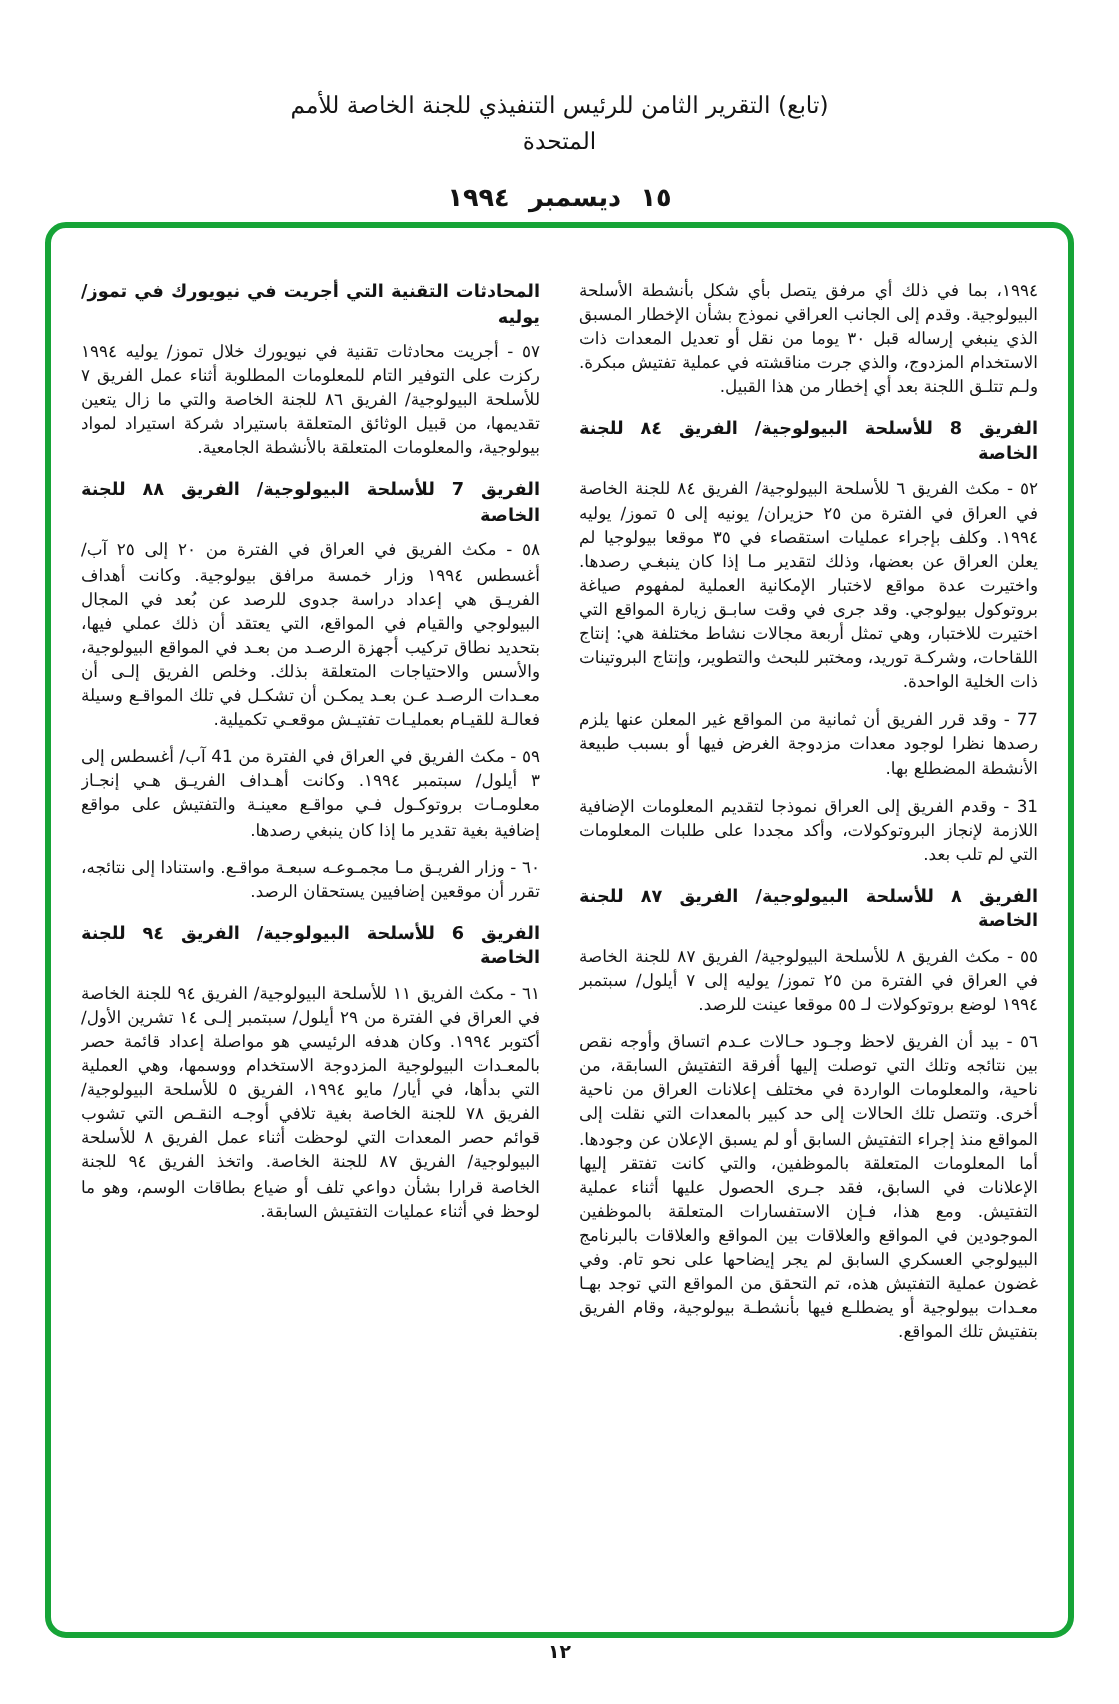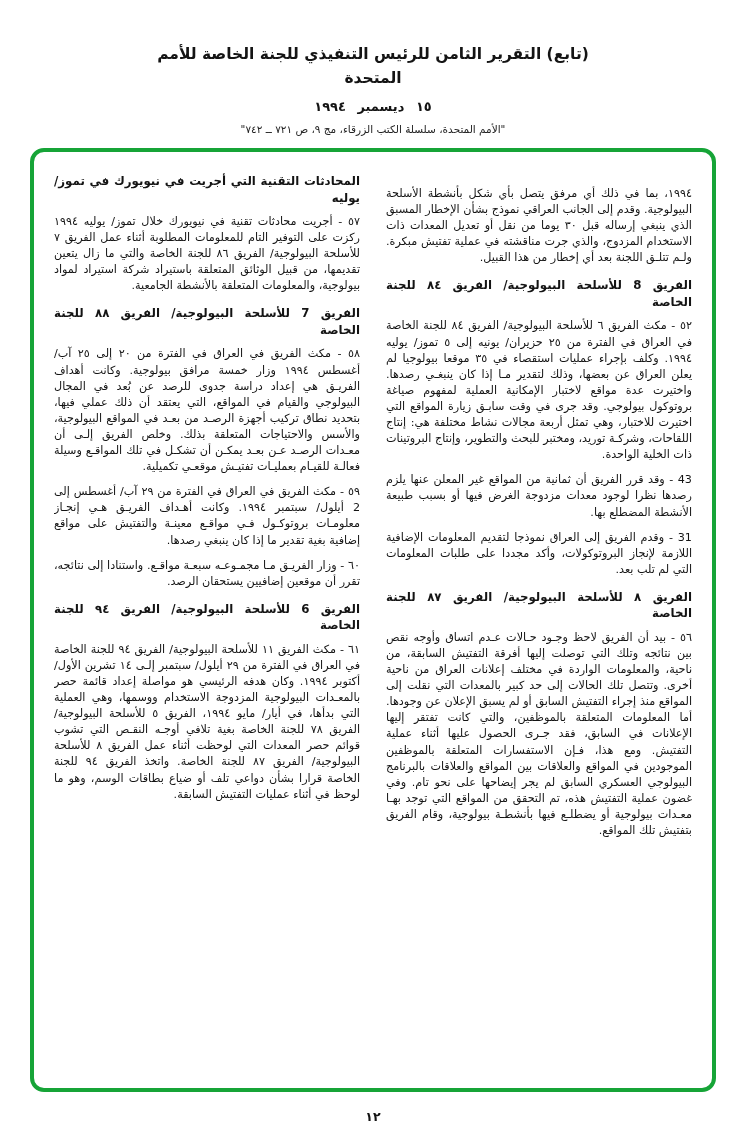--- a/index.html
+++ b/index.html
@@ -8,25 +8,25 @@
     width: 746px; height: 1136px;
     font-family: "DejaVu Sans", sans-serif;
     color: #141414;
     position: relative;
     overflow: hidden;
   }
   .page { position: absolute; inset: 0; direction: rtl; }
 
   .doc-header { text-align: center; padding-top: 42px; }
   .doc-title {
-    font-weight: bold; font-size: 15.5px; line-height: 1.55;
-    max-width: 560px; margin: 0 auto;
+    font-weight: normal; font-size: 15.5px; line-height: 1.55;
+    max-width: 560px; margin: 16px auto;
   }
   .doc-date {
-    font-weight: bold; font-size: 13px; margin-top: 9px;
+    font-weight: bold; font-size: 17px; margin-top: 9px;
     word-spacing: 7px; letter-spacing: 1px;
   }
   .doc-source { font-size: 10.5px; margin-top: 9px; color: #222; }
 
   .green-box {
     position: absolute; top: 148px; right: 30px; left: 30px; bottom: 44px;
     border: 4px solid var(--accent-green, #16a437);
     border-radius: 14px;
     padding: 18px 20px 16px 20px;
     background: #ffffff;
@@ -40,24 +40,24 @@
     overflow: hidden;
   }
   .para { margin-bottom: 9px; }
   .section-heading {
     font-weight: bold;
     font-size: 11.8px;
     line-height: 16.5px;
     margin: 11px 0 8px 0;
   }
   .col .para:first-child { margin-top: 16px; }
-  .col .section-heading:first-child { margin-top: 3px; }
+  .col .section-heading:first-child { margin-top: 16px; }
 
   .page-number {
-    position: absolute; bottom: 12px; left: 0; right: 0;
+    position: absolute; bottom: 28px; left: 0; right: 0;
     text-align: center; font-size: 12.5px; font-weight: bold;
   }
 </style>
 </head>
 <body>
 
 <div class="page">
 
   <div class="doc-header">
     <div class="doc-title">
@@ -69,35 +69,36 @@
   </div>
 
   <div class="green-box">
     <div class="columns">
 
       <div class="col">
         <p class="para">١٩٩٤، بما في ذلك أي مرفق يتصل بأي شكل بأنشطة الأسلحة البيولوجية. وقدم إلى الجانب العراقي نموذج بشأن الإخطار المسبق الذي ينبغي إرساله قبل ٣٠ يوما من نقل أو تعديل المعدات ذات الاستخدام المزدوج، والذي جرت مناقشته في عملية تفتيش مبكرة. ولـم تتلـق اللجنة بعد أي إخطار من هذا القبيل.</p>
 
         <h3 class="section-heading">الفريق 8 للأسلحة البيولوجية/ الفريق ٨٤ للجنة الخاصة</h3>
         <p class="para">٥٢ -  مكث الفريق ٦ للأسلحة البيولوجية/ الفريق ٨٤ للجنة الخاصة في العراق في الفترة من ٢٥ حزيران/ يونيه إلى ٥ تموز/ يوليه ١٩٩٤. وكلف بإجراء عمليات استقصاء في ٣٥ موقعا بيولوجيا لم يعلن العراق عن بعضها، وذلك لتقدير مـا إذا كان ينبغـي رصدها. واختيرت عدة مواقع لاختبار الإمكانية العملية لمفهوم صياغة بروتوكول بيولوجي. وقد جرى في وقت سابـق زيارة المواقع التي اختيرت للاختبار، وهي تمثل أربعة مجالات نشاط مختلفة هي: إنتاج اللقاحات، وشركـة توريد، ومختبر للبحث والتطوير، وإنتاج البروتينات ذات الخلية الواحدة.</p>
-        <p class="para">43 -  وقد قرر الفريق أن ثمانية من المواقع غير المعلن عنها يلزم رصدها نظرا لوجود معدات مزدوجة الغرض فيها أو بسبب طبيعة الأنشطة المضطلع بها.</p>
+        <p class="para">77 -  وقد قرر الفريق أن ثمانية من المواقع غير المعلن عنها يلزم رصدها نظرا لوجود معدات مزدوجة الغرض فيها أو بسبب طبيعة الأنشطة المضطلع بها.</p>
         <p class="para">31 -  وقدم الفريق إلى العراق نموذجا لتقديم المعلومات الإضافية اللازمة لإنجاز البروتوكولات، وأكد مجددا على طلبات المعلومات التي لم تلب بعد.</p>
 
         <h3 class="section-heading">الفريق ٨ للأسلحة البيولوجية/ الفريق ٨٧ للجنة الخاصة</h3>
+        <p class="para">٥٥ -  مكث الفريق ٨ للأسلحة البيولوجية/ الفريق ٨٧ للجنة الخاصة في العراق في الفترة من ٢٥ تموز/ يوليه إلى ٧ أيلول/ سبتمبر ١٩٩٤ لوضع بروتوكولات لـ ٥٥ موقعا عينت للرصد.</p>
         <p class="para">٥٦ -  بيد أن الفريق لاحظ وجـود حـالات عـدم اتساق وأوجه نقص بين نتائجه وتلك التي توصلت إليها أفرقة التفتيش السابقة، من ناحية، والمعلومات الواردة في مختلف إعلانات العراق من ناحية أخرى. وتتصل تلك الحالات إلى حد كبير بالمعدات التي نقلت إلى المواقع منذ إجراء التفتيش السابق أو لم يسبق الإعلان عن وجودها. أما المعلومات المتعلقة بالموظفين، والتي كانت تفتقر إليها الإعلانات في السابق، فقد جـرى الحصول عليها أثناء عملية التفتيش. ومع هذا، فـإن الاستفسارات المتعلقة بالموظفين الموجودين في المواقع والعلاقات بين المواقع والعلاقات بالبرنامج البيولوجي العسكري السابق لم يجر إيضاحها على نحو تام. وفي غضون عملية التفتيش هذه، تم التحقق من المواقع التي توجد بهـا معـدات بيولوجية أو يضطلـع فيها بأنشطـة بيولوجية، وقام الفريق بتفتيش تلك المواقع.</p>
       </div>
 
       <div class="col">
         <h3 class="section-heading">المحادثات التقنية التي أجريت في نيويورك في تموز/ يوليه</h3>
         <p class="para">٥٧ -  أجريت محادثات تقنية في نيويورك خلال تموز/ يوليه ١٩٩٤ ركزت على التوفير التام للمعلومات المطلوبة أثناء عمل الفريق ٧ للأسلحة البيولوجية/ الفريق ٨٦ للجنة الخاصة والتي ما زال يتعين تقديمها، من قبيل الوثائق المتعلقة باستيراد شركة استيراد لمواد بيولوجية، والمعلومات المتعلقة بالأنشطة الجامعية.</p>
 
         <h3 class="section-heading">الفريق 7 للأسلحة البيولوجية/ الفريق ٨٨ للجنة الخاصة</h3>
         <p class="para">٥٨ -  مكث الفريق في العراق في الفترة من ٢٠ إلى ٢٥ آب/ أغسطس ١٩٩٤ وزار خمسة مرافق بيولوجية. وكانت أهداف الفريـق هي إعداد دراسة جدوى للرصد عن بُعد في المجال البيولوجي والقيام في المواقع، التي يعتقد أن ذلك عملي فيها، بتحديد نطاق تركيب أجهزة الرصـد من بعـد في المواقع البيولوجية، والأسس والاحتياجات المتعلقة بذلك. وخلص الفريق إلـى أن معـدات الرصـد عـن بعـد يمكـن أن تشكـل في تلك المواقـع وسيلة فعالـة للقيـام بعمليـات تفتيـش موقعـي تكميلية.</p>
 
-        <p class="para">٥٩ -  مكث الفريق في العراق في الفترة من ٢٩ آب/ أغسطس إلى 2 أيلول/ سبتمبر ١٩٩٤. وكانت أهـداف الفريـق هـي إنجـاز معلومـات بروتوكـول فـي مواقـع معينـة والتفتيش على مواقع إضافية بغية تقدير ما إذا كان ينبغي رصدها.</p>
+        <p class="para">٥٩ -  مكث الفريق في العراق في الفترة من 41 آب/ أغسطس إلى ٣ أيلول/ سبتمبر ١٩٩٤. وكانت أهـداف الفريـق هـي إنجـاز معلومـات بروتوكـول فـي مواقـع معينـة والتفتيش على مواقع إضافية بغية تقدير ما إذا كان ينبغي رصدها.</p>
         <p class="para">٦٠ -  وزار الفريـق مـا مجمـوعـه سبعـة مواقـع. واستنادا إلى نتائجه، تقرر أن موقعين إضافيين يستحقان الرصد.</p>
 
         <h3 class="section-heading">الفريق 6 للأسلحة البيولوجية/ الفريق ٩٤ للجنة الخاصة</h3>
         <p class="para">٦١ -  مكث الفريق ١١ للأسلحة البيولوجية/ الفريق ٩٤ للجنة الخاصة في العراق في الفترة من ٢٩ أيلول/ سبتمبر إلـى ١٤ تشرين الأول/ أكتوبر ١٩٩٤. وكان هدفه الرئيسي هو مواصلة إعداد قائمة حصر بالمعـدات البيولوجية المزدوجة الاستخدام ووسمها، وهي العملية التي بدأها، في أيار/ مايو ١٩٩٤، الفريق ٥ للأسلحة البيولوجية/ الفريق ٧٨ للجنة الخاصة بغية تلافي أوجـه النقـص التي تشوب قوائم حصر المعدات التي لوحظت أثناء عمل الفريق ٨ للأسلحة البيولوجية/ الفريق ٨٧ للجنة الخاصة. واتخذ الفريق ٩٤ للجنة الخاصة قرارا بشأن دواعي تلف أو ضياع بطاقات الوسم، وهو ما لوحظ في أثناء عمليات التفتيش السابقة.</p>
       </div>
 
     </div>
   </div>
 
   <div class="page-number">١٢</div>

